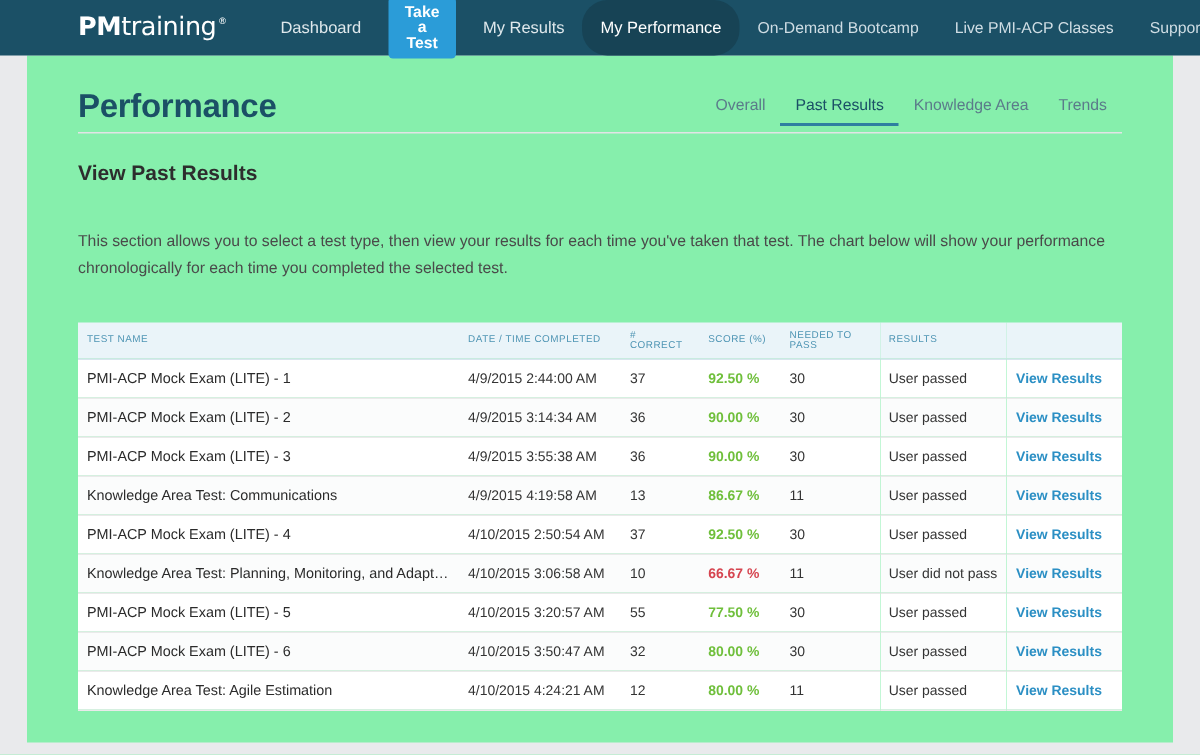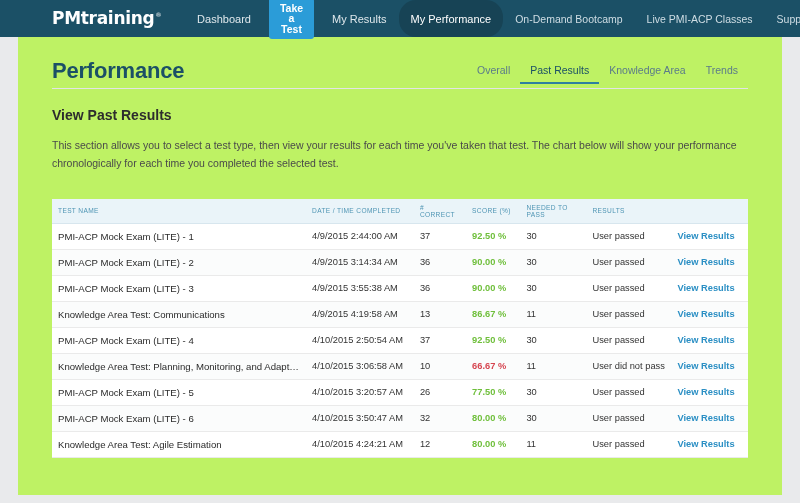--- a/index.html
+++ b/index.html
@@ -48,21 +48,21 @@
   }
   .logo-text {
     font-size: 17px;
     color: #ffffff;
     letter-spacing: -0.3px;
     font-family: "DejaVu Sans", sans-serif;
     line-height: 1;
     position: relative;
   }
   .logo-text .pm { font-weight: bold; }
-  .logo-text .tr { font-weight: bold; }
+  .logo-text .tr { font-weight: normal; }
   .logo-tm {
     font-size: 6px;
     vertical-align: super;
     margin-left: 1px;
   }
 
   .nav-item {
     display: flex;
     align-items: center;
     padding: 0 12px;
@@ -102,21 +102,21 @@
   }
   .nav-right .nav-item { font-size: 10.5px; color: #cfdde4; }
 
   
   .content {
     position: absolute;
     top: 37px;
     left: 18px;
     right: 18px;
     bottom: 8px;
-    background: #bef264;
+    background: #86efac;
     padding: 0 34px;
     overflow: hidden;
   }
 
   .page-head {
     display: flex;
     align-items: flex-end;
     justify-content: space-between;
     padding-top: 22px;
     padding-bottom: 5px;
@@ -150,21 +150,21 @@
   }
 
   .section-title {
     font-size: 14px;
     font-weight: bold;
     color: #2d2d2d;
     margin-top: 18px;
   }
 
   .section-desc {
-    margin-top: 14px;
+    margin-top: 30px;
     font-size: 10.5px;
     line-height: 1.65;
     color: #4a4a4a;
     max-width: 690px;
   }
 
   
   .table-wrap { margin-top: 27px; }
   table {
     width: 100%;
@@ -357,21 +357,21 @@
               <td class="c-date">4/10/2015 3:06:58 AM</td>
               <td class="c-correct">10</td>
               <td class="c-score score-fail">66.67 %</td>
               <td class="c-needed">11</td>
               <td class="c-result">User did not pass</td>
               <td><span class="link-view">View Results</span></td>
             </tr>
             <tr>
               <td class="c-name">PMI-ACP Mock Exam (LITE) - 5</td>
               <td class="c-date">4/10/2015 3:20:57 AM</td>
-              <td class="c-correct">26</td>
+              <td class="c-correct">55</td>
               <td class="c-score score-pass">77.50 %</td>
               <td class="c-needed">30</td>
               <td class="c-result">User passed</td>
               <td><span class="link-view">View Results</span></td>
             </tr>
             <tr>
               <td class="c-name">PMI-ACP Mock Exam (LITE) - 6</td>
               <td class="c-date">4/10/2015 3:50:47 AM</td>
               <td class="c-correct">32</td>
               <td class="c-score score-pass">80.00 %</td>

